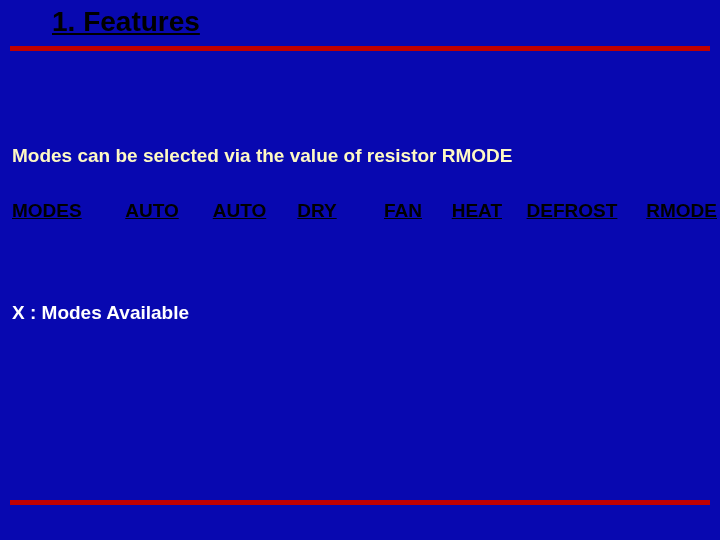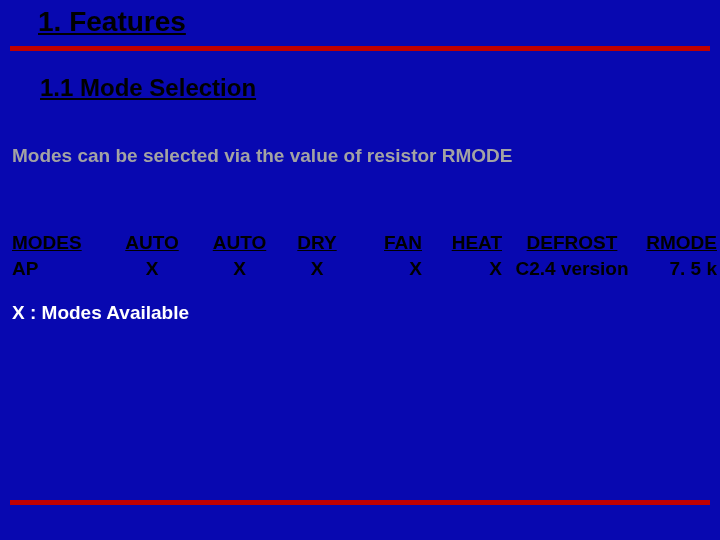--- a/index.html
+++ b/index.html
@@ -13,21 +13,21 @@
     overflow: hidden;
   }
   .slide {
     position: relative;
     width: 720px;
     height: 540px;
     box-sizing: border-box;
   }
   .title {
     position: absolute;
-    left: 38px;
+    left: 52px;
     top: 6px;
     font-size: 28px;
     font-weight: bold;
     text-decoration: underline;
     color: #000;
     text-align: right;
   }
   .rule-top {
     position: absolute;
     left: 10px;
@@ -44,21 +44,21 @@
     font-weight: bold;
     text-decoration: underline;
     color: #000;
   }
   .intro {
     position: absolute;
     left: 12px;
     top: 145px;
     font-size: 19px;
     font-weight: bold;
-    color: #a3a3a3;
+    color: #fef9c3;
   }
   .table {
     position: absolute;
     left: 12px;
     top: 198px;
     font-size: 19px;
     font-weight: bold;
     color: #000;
     white-space: nowrap;
   }
@@ -73,21 +73,21 @@
     text-decoration: underline;
   }
   
   .c0 { width: 95px; }
   .c1 { width: 90px; text-align: center; }
   .c2 { width: 85px; text-align: center; }
   .c3 { width: 70px; text-align: center; }
   .c4 { width: 70px; text-align: right; }
   .c5 { width: 80px; text-align: right; }
   .c6 { width: 140px; text-align: center; }
-  .c7 { width: 75px; text-align: right; margin-top: 32px; }
+  .c7 { width: 75px; text-align: right; }
   .legend {
     position: absolute;
     left: 12px;
     top: 302px;
     font-size: 19px;
     font-weight: bold;
     color: #ffffff;
   }
   .rule-bottom {
     position: absolute;
@@ -99,30 +99,26 @@
   }
 </style>
 </head>
 <body>
 
 <div class="slide">
 
   <div class="title">1. Features</div>
   <div class="rule-top"></div>
 
-  <div class="subtitle">1.1 Mode Selection</div>
 
   <div class="intro">Modes can be selected via the value of resistor RMODE</div>
 
   <div class="table">
     <div class="row">
       <span class="cell hcell c0">MODES</span><span class="cell hcell c1">AUTO</span><span class="cell hcell c2">AUTO</span><span class="cell hcell c3">DRY</span><span class="cell hcell c4">FAN</span><span class="cell hcell c5">HEAT</span><span class="cell hcell c6">DEFROST</span><span class="cell hcell c7">RMODE</span>
-    </div>
-    <div class="row">
-      <span class="cell c0">AP</span><span class="cell c1">X</span><span class="cell c2">X</span><span class="cell c3">X</span><span class="cell c4">X</span><span class="cell c5">X</span><span class="cell c6">C2.4 version</span><span class="cell c7">7. 5 k</span>
     </div>
   </div>
 
   <div class="legend">X  : Modes Available</div>
 
   <div class="rule-bottom"></div>
 
 </div>
 
 </body></html>

